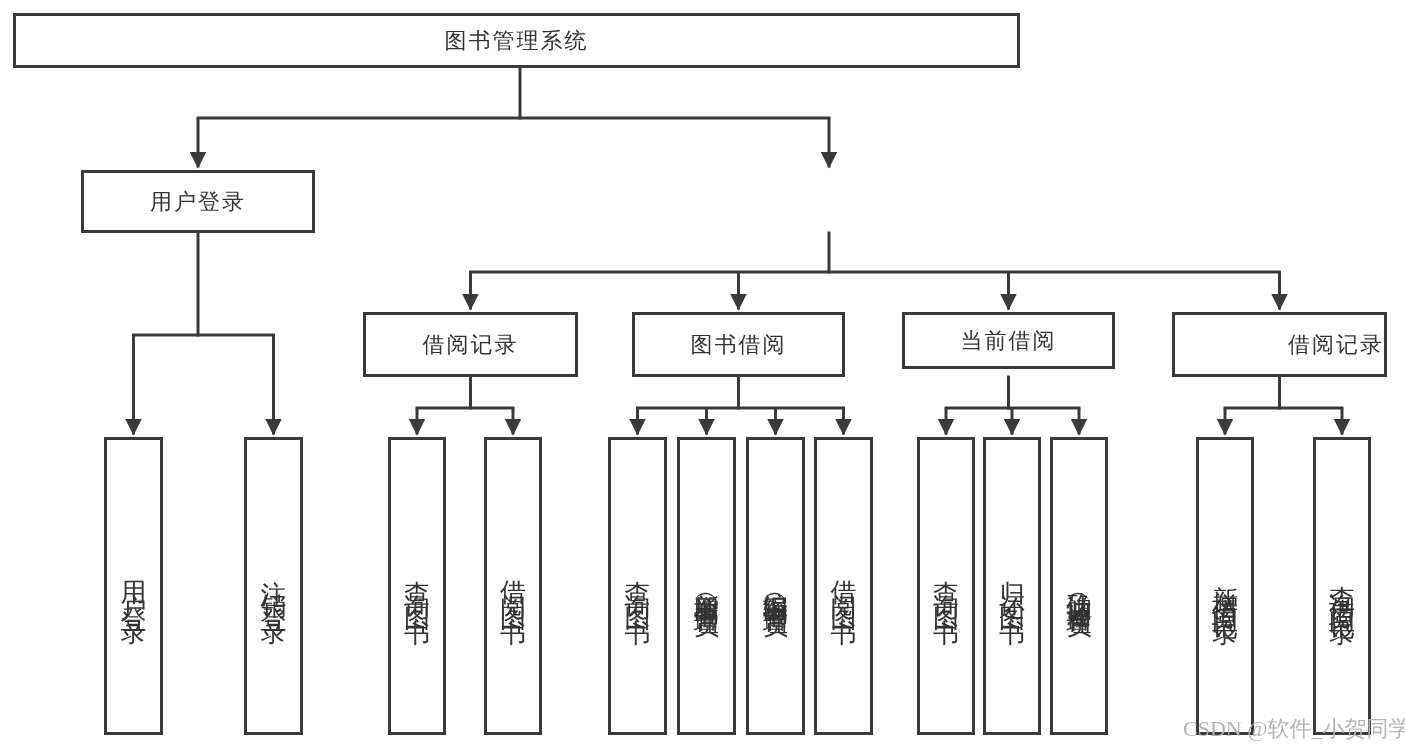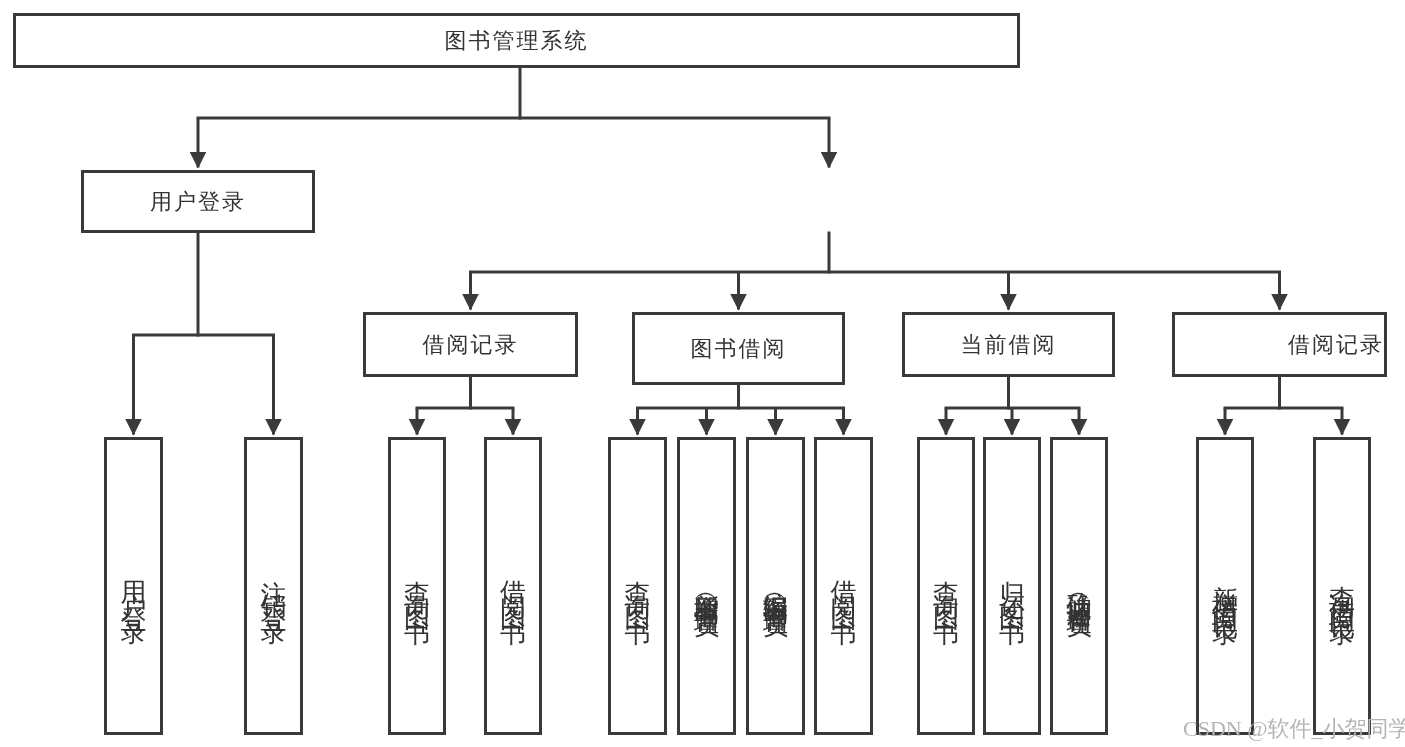--- a/index.html
+++ b/index.html
@@ -43,22 +43,22 @@
     white-space: nowrap;
   }
   .leaf .lbl.v4 { font-size: 26px; letter-spacing: 13px; }
   .leaf .lbl.v6 { font-size: 26px; letter-spacing: 7px; }
   .leaf .lbl.v9 { font-size: 25px; letter-spacing: 3px; }
   
   .n-root      { left: 13px;   top: 13px;  width: 1007px; height: 55px; }
   .n-userlogin { left: 81px;   top: 170px; width: 234px;  height: 63px; }
   .n-bookmgmt  { left: 711px;  top: 170px; width: 237px;  height: 63px; }
   .n-newbook   { left: 363px;  top: 312px; width: 215px;  height: 65px; }
-  .n-borrow    { left: 632px;  top: 312px; width: 213px;  height: 73px; }
-  .n-current   { left: 902px;  top: 312px; width: 213px;  height: 65px; }
+  .n-borrow    { left: 632px;  top: 312px; width: 213px;  height: 65px; }
+  .n-current   { left: 902px;  top: 312px; width: 213px;  height: 57px; }
   .n-records   { left: 1172px; top: 312px; width: 215px;  height: 65px; justify-content: flex-end; }
   .leaf { top: 437px; height: 298px; }
   .lf-ul0 { left: 104px;  width: 59px; }
   .lf-ul1 { left: 244px;  width: 59px; }
   .lf-nb0 { left: 388px;  width: 58px; }
   .lf-nb1 { left: 484px;  width: 58px; }
   .lf-bw0 { left: 608px;  width: 59px; }
   .lf-bw1 { left: 677px;  width: 59px; }
   .lf-bw2 { left: 746px;  width: 59px; }
   .lf-bw3 { left: 814px;  width: 59px; }

